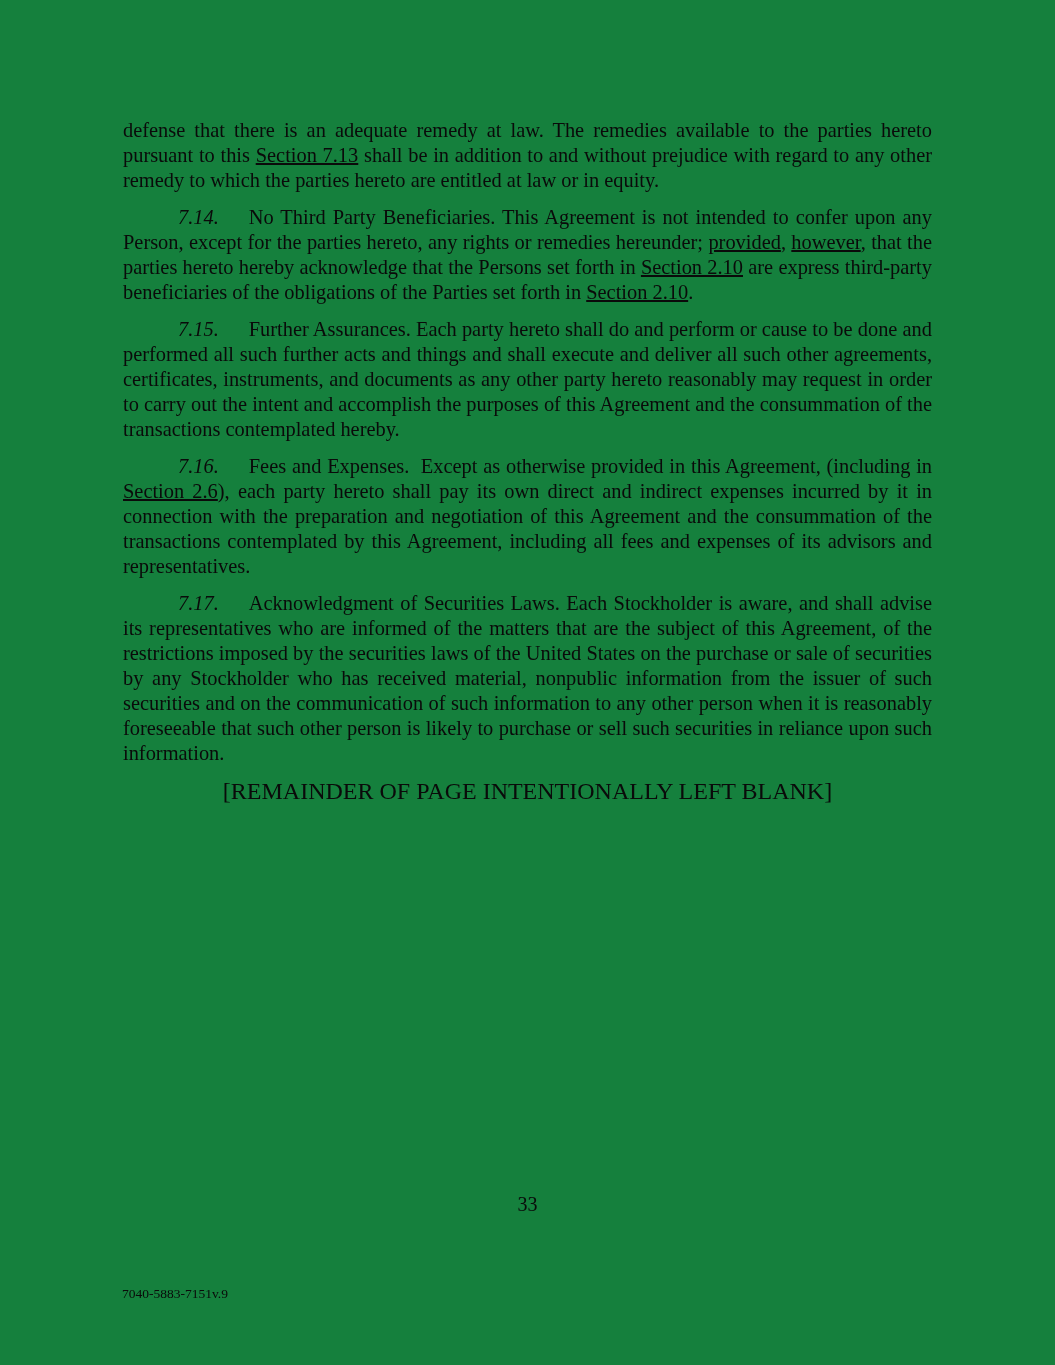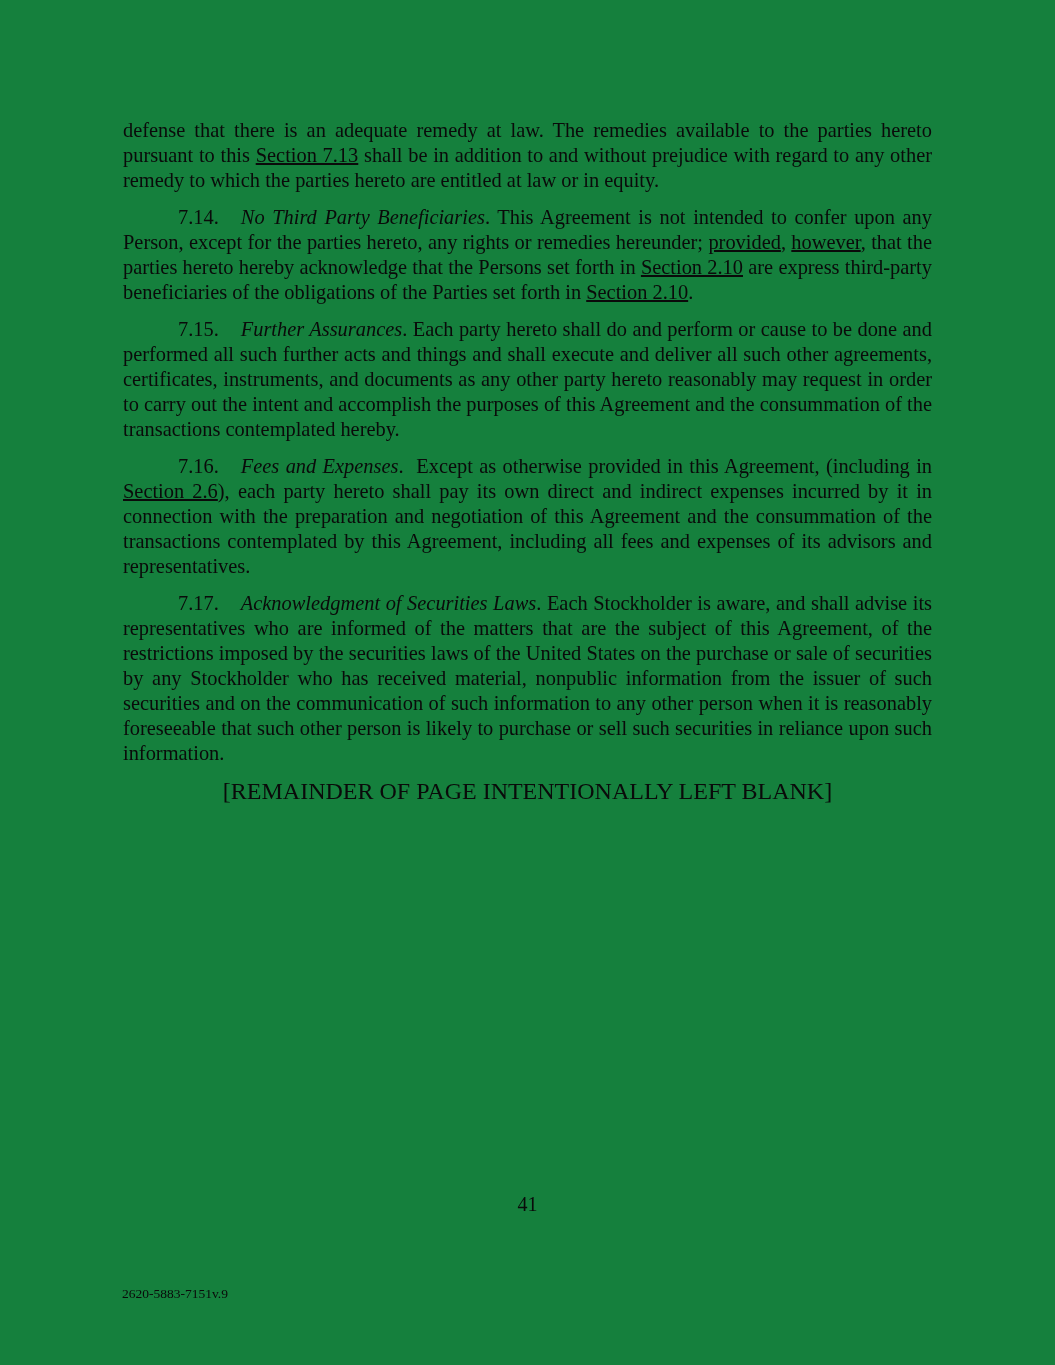--- a/index.html
+++ b/index.html
@@ -24,22 +24,22 @@
     top: 118px;
     width: 809px;
   }
   .para {
     font-size: 20.4px;
     line-height: 25px;
     text-align: justify;
     margin: 0 0 12px 0;
   }
   .sec { text-indent: 55px; }
-  .num { margin-right: 22px; }
-  .i { font-style: italic; }
+  .num { margin-right: 30px; font-style: italic; }
+  .i { }
   .u { text-decoration: underline; text-underline-offset: 1px; }
   .remainder {
     font-size: 24px;
     line-height: 25px;
     text-align: center;
     text-indent: 0;
     margin: 13px 0 0 0;
   }
   .page-number {
     position: absolute;
@@ -72,17 +72,17 @@
     <p class="para sec"><span class="num">7.15.</span><span class="i">Further Assurances</span><span>. Each party hereto shall do and perform or cause to be done and performed all such further acts and things and shall execute and deliver all such other agreements, certificates, instruments, and documents as any other party hereto reasonably may request in order to carry out the intent and accomplish the purposes of this Agreement and the consummation of the transactions contemplated hereby.</span></p>
 
     <p class="para sec"><span class="num">7.16.</span><span class="i">Fees and Expenses</span><span>.&nbsp; Except as otherwise provided in this Agreement, (including in </span><span class="u">Section 2.6</span><span>), each party hereto shall pay its own direct and indirect expenses incurred by it in connection with the preparation and negotiation of this Agreement and the consummation of the transactions contemplated by this Agreement, including all fees and expenses of its advisors and representatives.</span></p>
 
     <p class="para sec"><span class="num">7.17.</span><span class="i">Acknowledgment of Securities Laws</span><span>. Each Stockholder is aware, and shall advise its representatives who are informed of the matters that are the subject of this Agreement, of the restrictions imposed by the securities laws of the United States on the purchase or sale of securities by any Stockholder who has received material, nonpublic information from the issuer of such securities and on the communication of such information to any other person when it is reasonably foreseeable that such other person is likely to purchase or sell such securities in reliance upon such information.</span></p>
 
     <p class="para remainder">[REMAINDER OF PAGE INTENTIONALLY LEFT BLANK]</p>
 
   </div>
 
-  <div class="page-number">41</div>
+  <div class="page-number">33</div>
 
-  <div class="footer-code">2620-5883-7151v.9</div>
+  <div class="footer-code">7040-5883-7151v.9</div>
 
 </div>
 
 </body></html>

